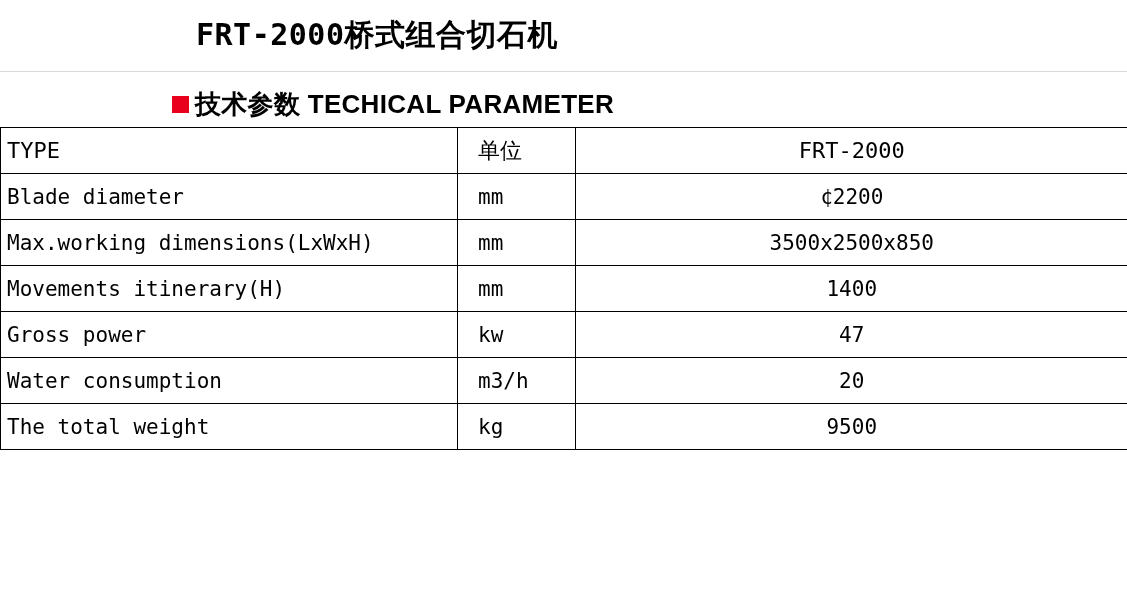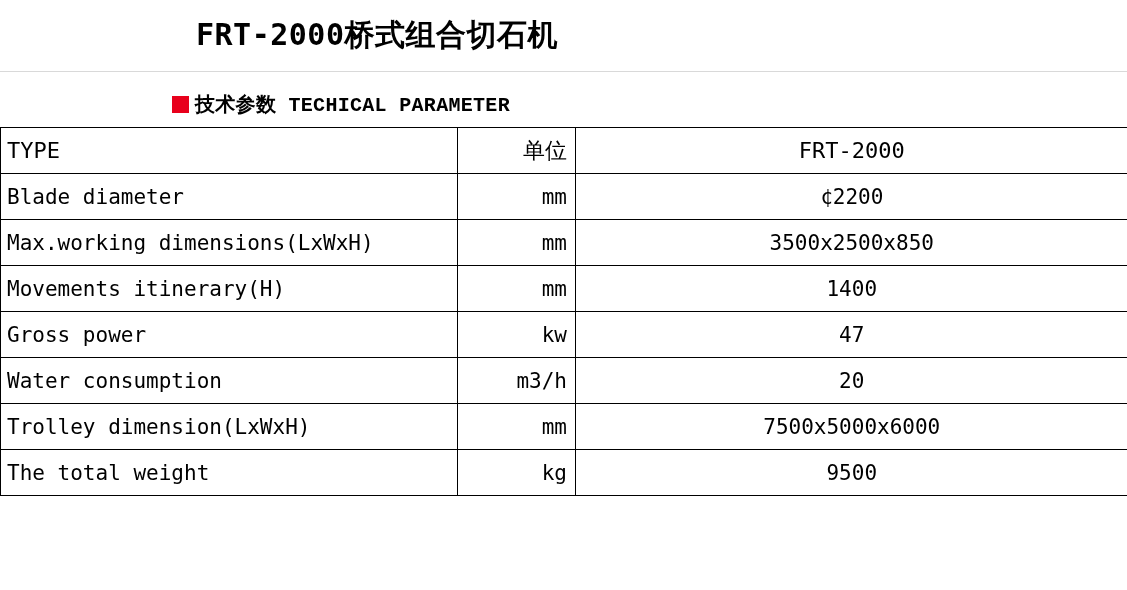--- a/index.html
+++ b/index.html
@@ -43,51 +43,51 @@
     height: 28px;
   }
   .red-square {
     width: 17px;
     height: 17px;
     background: #e8001c;
     margin-right: 6px;
     flex: 0 0 auto;
   }
   .section-label {
-    font-family: Liberation Mono, monospace;
-    font-size: 20px;
+    font-family: Liberation Sans, sans-serif;
+    font-size: 26px;
     font-weight: bold;
     white-space: nowrap;
     letter-spacing: 0.3px;
   }
   table.spec {
     border-collapse: collapse;
     width: 1127px;
     margin-top: 9px;
     table-layout: fixed;
   }
   table.spec td {
     border: 1px solid #000000;
     height: 46px;
     font-size: 21px;
     font-family: "DejaVu Sans Mono", "Liberation Mono", monospace;
-    padding: 0 8px;
+    padding: 0 20px;
     box-sizing: border-box;
     line-height: 44px;
     white-space: nowrap;
     overflow: hidden;
   }
   table.spec td.col-name {
     width: 457px;
     text-align: left;
     padding-left: 6px;
   }
   table.spec td.col-unit {
     width: 118px;
-    text-align: right;
+    text-align: left;
   }
   table.spec td.col-value {
     width: 552px;
     text-align: center;
     border-right: none;
   }
   table.spec tr.header td {
     font-size: 22px;
   }
 </style>
@@ -131,25 +131,20 @@
         <td class="col-name">Gross power</td>
         <td class="col-unit">kw</td>
         <td class="col-value">47</td>
       </tr>
       <tr>
         <td class="col-name">Water consumption</td>
         <td class="col-unit">m3/h</td>
         <td class="col-value">20</td>
       </tr>
       <tr>
-        <td class="col-name">Trolley dimension(LxWxH)</td>
-        <td class="col-unit">mm</td>
-        <td class="col-value">7500x5000x6000</td>
-      </tr>
-      <tr>
         <td class="col-name">The total weight</td>
         <td class="col-unit">kg</td>
         <td class="col-value">9500</td>
       </tr>
     </tbody>
   </table>
 
 </div>
 
 </body></html>

